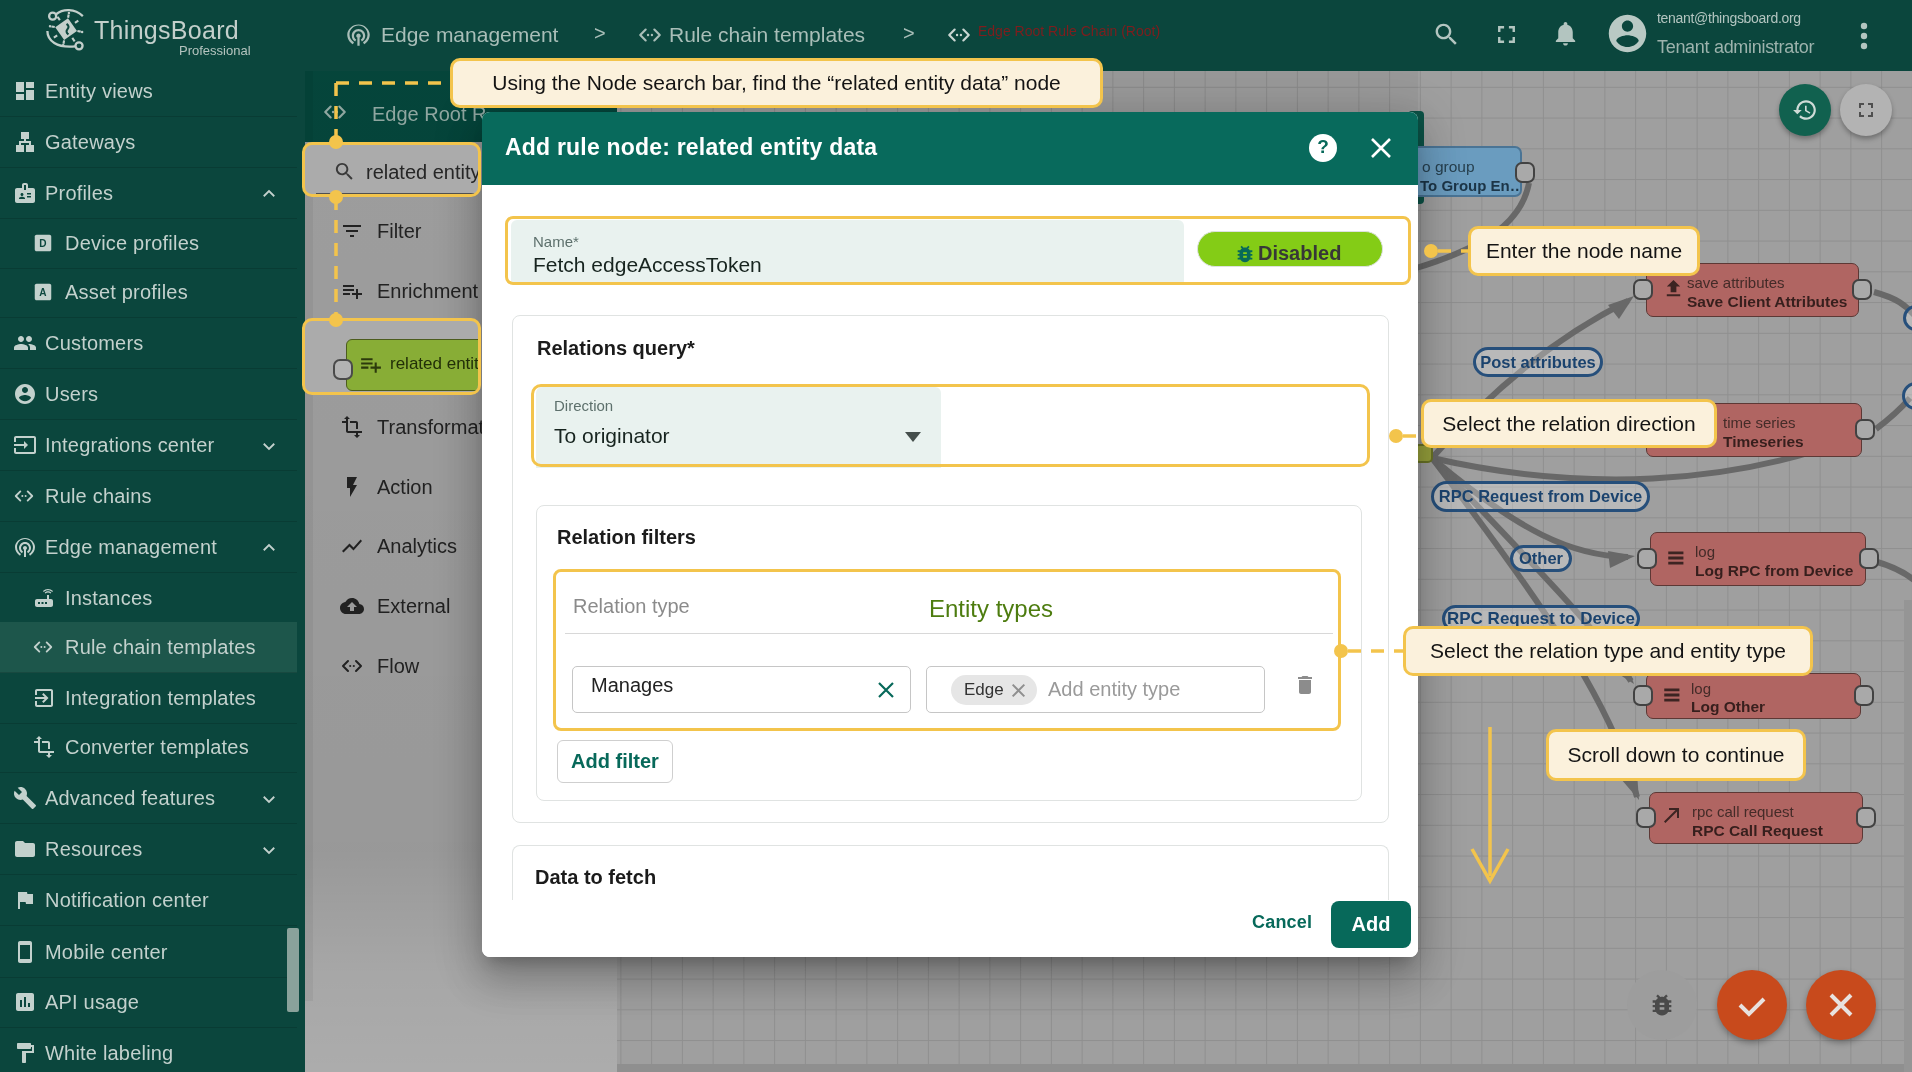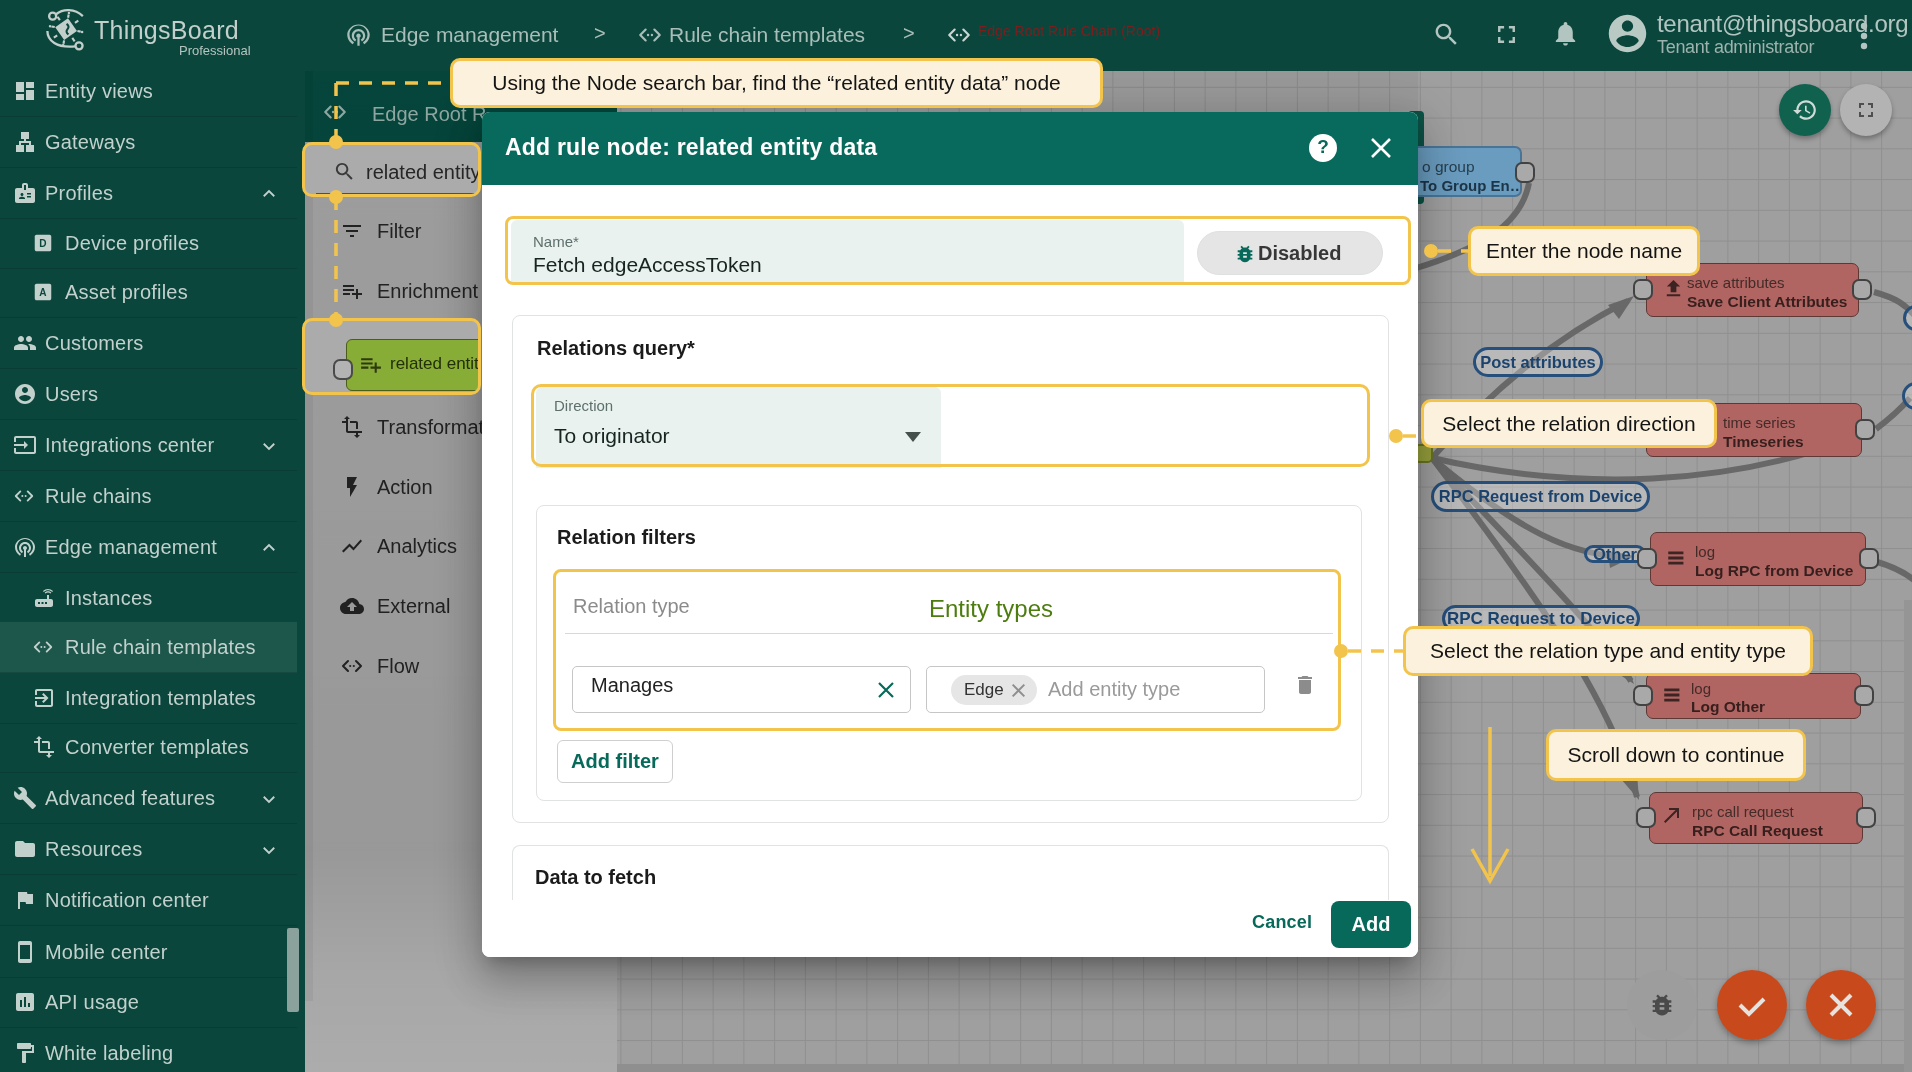--- a/index.html
+++ b/index.html
@@ -91,21 +91,21 @@
     <div class="abs" style="left:10px;top:10px;"><svg width="24" height="24" viewBox="0 0 24 24">
         <path fill="#3c2422" d="M9 5v2h6.59L4 18.59 5.41 20 17 8.41V15h2V5z"></path>
       </svg></div>
     <div class="t1" style="left:42px;top:10px;">rpc call request</div>
     <div class="t2" style="left:42px;top:29px;">RPC Call Request</div>
   </div>
 <div class="conn abs" style="left:1636px;top:807px;"></div>
 <div class="conn abs" style="left:1856px;top:807px;"></div>
 <div class="pill abs" style="left:1473px;top:347px;width:130px;height:30px;">Post attributes</div>
 <div class="pill abs" style="left:1431px;top:481px;width:219px;height:31px;">RPC Request from Device</div>
-<div class="pill abs" style="left:1584px;top:545px;width:62px;height:18px;">Other</div>
+<div class="pill abs" style="left:1510px;top:545px;width:62px;height:27px;">Other</div>
 <div class="pill abs" style="left:1442px;top:605px;width:198px;height:27px;font-size:17px;">RPC Request to Device</div>
 <div class="pill abs" style="left:1903px;top:305px;width:26px;height:26px;border-radius:13px;"></div>
 <div class="pill abs" style="left:1902px;top:382px;width:28px;height:28px;border-radius:14px;"></div>
 <div class="abs" style="left:1779px;top:84px;width:52px;height:52px;border-radius:26px;background:#11614f;z-index:2;box-shadow:0 3px 5px rgba(0,0,0,.3)">
     <div class="abs" style="left:13px;top:13px;"><svg width="26" height="26" viewBox="0 0 24 24">
         <path fill="#cfdbd7" d="M13 3c-4.97 0-9 4.03-9 9H1l3.89 3.89.07.14L9 12H6c0-3.87 3.13-7 7-7s7 3.13 7 7-3.13 7-7 7c-1.93 0-3.68-.79-4.94-2.06l-1.42 1.42C8.27 19.99 10.51 21 13 21c4.97 0 9-4.03 9-9s-4.03-9-9-9zm-1 5v5l4.28 2.54.72-1.21-3.5-2.08V8H12z"></path>
       </svg></div>
   </div>
 <div class="abs" style="left:1840px;top:84px;width:52px;height:52px;border-radius:26px;background:#b3b3b3;z-index:2;box-shadow:0 3px 5px rgba(0,0,0,.3)">
     <div class="abs" style="left:14px;top:14px;"><svg width="24" height="24" viewBox="0 0 24 24">
@@ -169,21 +169,21 @@
       </svg></div>
     <div class="abs" style="left:1492px;top:20px;"><svg width="29" height="29" viewBox="0 0 24 24">
         <path fill="#b3c5c0" d="M7 14H5v5h5v-2H7v-3zm-2-4h2V7h3V5H5v5zm12 7h-3v2h5v-5h-2v3zM14 5v2h3v3h2V5h-5z"></path>
       </svg></div>
     <div class="abs" style="left:1551px;top:19px;"><svg width="29" height="29" viewBox="0 0 24 24">
         <path fill="#b3c5c0" d="M12 22c1.1 0 2-.9 2-2h-4c0 1.1.89 2 2 2zm6-6v-5c0-3.07-1.64-5.64-4.5-6.32V4c0-.83-.67-1.5-1.5-1.5s-1.5.67-1.5 1.5v.68C7.63 5.36 6 7.92 6 11v5l-2 2v1h16v-1l-2-2z"></path>
       </svg></div>
     <div class="abs" style="left:1605px;top:11px;"><svg width="45" height="45" viewBox="0 0 24 24">
         <path fill="#b9c9c4" d="M12 2C6.48 2 2 6.48 2 12s4.48 10 10 10 10-4.48 10-10S17.52 2 12 2zm0 3c1.66 0 3 1.34 3 3s-1.34 3-3 3-3-1.34-3-3 1.34-3 3-3zm0 14.2c-2.5 0-4.71-1.28-6-3.22.03-1.99 4-3.08 6-3.08 1.99 0 5.97 1.09 6 3.08-1.29 1.94-3.5 3.22-6 3.22z"></path>
       </svg></div>
-    <div class="abs" style="left:1657px;top:10px;font-size:24px;letter-spacing:-0.3px;color:#b3c5c0;">tenant@thingsboard.org</div>
+    <div class="abs" style="left:1657px;top:10px;font-size:14px;letter-spacing:-0.3px;color:#b3c5c0;">tenant@thingsboard.org</div>
     <div class="abs" style="left:1657px;top:37px;font-size:18px;letter-spacing:-0.3px;color:#9db3ad;">Tenant administrator</div>
     <svg class="abs" style="left:1854px;top:20px;" width="20" height="32" viewBox="0 0 20 32">
       <g fill="#b3c5c0">
         <circle cx="10" cy="6" r="3.2"></circle>
         <circle cx="10" cy="16" r="3.2"></circle>
         <circle cx="10" cy="26" r="3.2"></circle>
       </g>
     </svg>
   </div>
 <div id="sidebar" class="abs"></div>
@@ -404,21 +404,21 @@
         <div class="abs" style="left:0;top:2px;width:28px;text-align:center;font-size:19px;font-weight:bold;color:#07695a;">?</div>
       </div>
       <svg class="abs" style="left:885px;top:22px" width="28" height="28" viewBox="0 0 28 28" fill="none" stroke="#fff" stroke-width="2.6">
         <path d="M5 5 L23 23 M23 5 L5 23"></path>
       </svg>
     </div>
     <div class="abs" style="left:29px;top:108px;width:673px;height:62px;background:#e9f2ef;border-radius:6px 6px 0 0;">
       <div class="abs" style="left:22px;top:13px;font-size:15px;color:#5d706c;">Name*</div>
       <div class="abs" style="left:22px;top:33px;font-size:21px;color:#17241f;">Fetch edgeAccessToken</div>
     </div>
-    <div class="abs" style="left:715px;top:119px;width:186px;height:44px;background:#e5e5e5;border:1px solid #dde1e0;border-radius:22px;">
+    <div class="abs" style="left:715px;top:119px;width:186px;height:36px;background:#84cc16;border:1px solid #dde1e0;border-radius:22px;">
       <div class="abs" style="left:36px;top:11px;"><svg width="22" height="22" viewBox="0 0 24 24">
           <path fill="#07695a" d="M20 8h-2.81c-.45-.78-1.07-1.45-1.82-1.96L17 4.41 15.59 3l-2.17 2.17C12.96 5.06 12.49 5 12 5c-.49 0-.96.06-1.41.17L8.41 3 7 4.41l1.62 1.63C7.88 6.55 7.26 7.22 6.81 8H4v2h2.09c-.05.33-.09.66-.09 1v1H4v2h2v1c0 .34.04.67.09 1H4v2h2.81c1.04 1.79 2.97 3 5.19 3s4.15-1.21 5.19-3H20v-2h-2.09c.05-.33.09-.66.09-1v-1h2v-2h-2v-1c0-.34-.04-.67-.09-1H20V8zm-6 8h-4v-2h4v2zm0-4h-4v-2h4v2z"></path>
         </svg></div>
       <div class="abs" style="left:60px;top:10px;font-size:20px;font-weight:600;color:#373737;">Disabled</div>
     </div>
     <div class="card abs" style="left:30px;top:203px;width:877px;height:508px;">
       <div class="abs" style="left:24px;top:21px;font-size:20px;font-weight:bold;color:#1b1b1b;">Relations query*</div>
       <div class="abs" style="left:23px;top:71px;width:405px;height:81px;background:#e9f2ef;border-radius:6px 6px 0 0;">
         <div class="abs" style="left:18px;top:10px;font-size:15px;color:#5d706c;">Direction</div>
         <div class="abs" style="left:18px;top:37px;font-size:21px;color:#17241f;">To originator</div>

